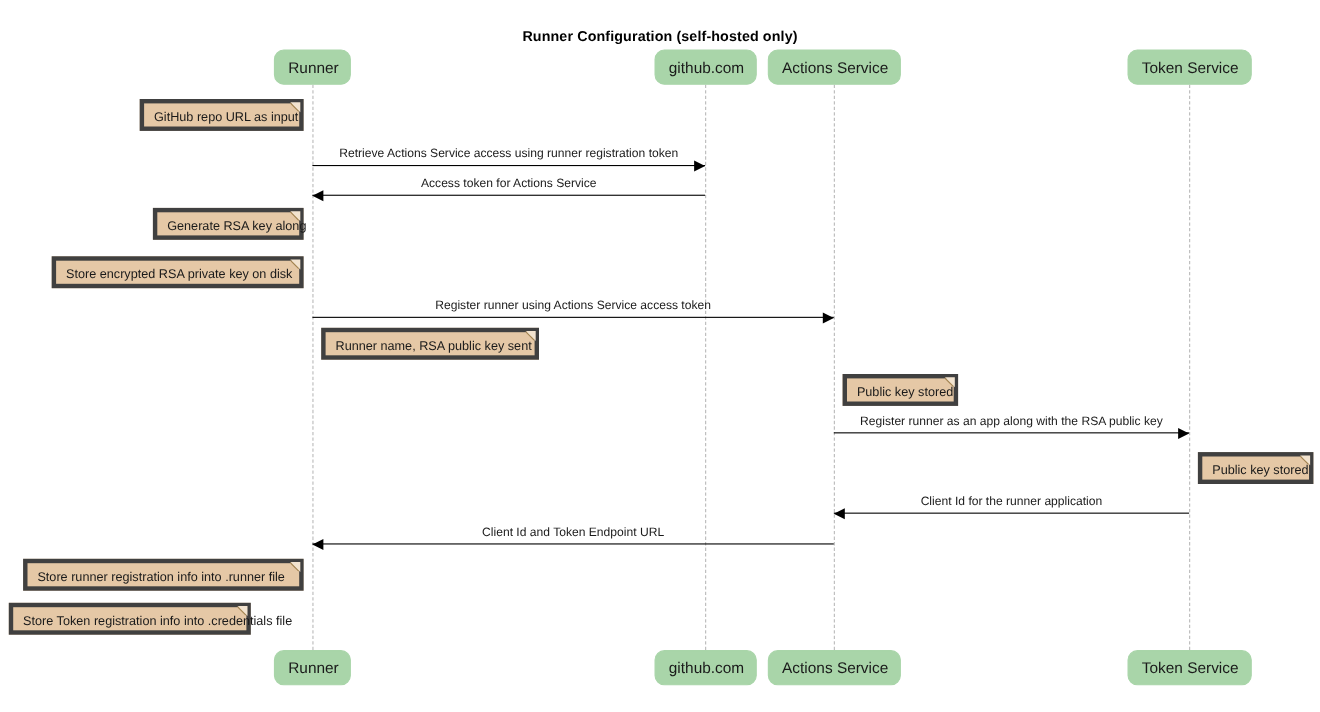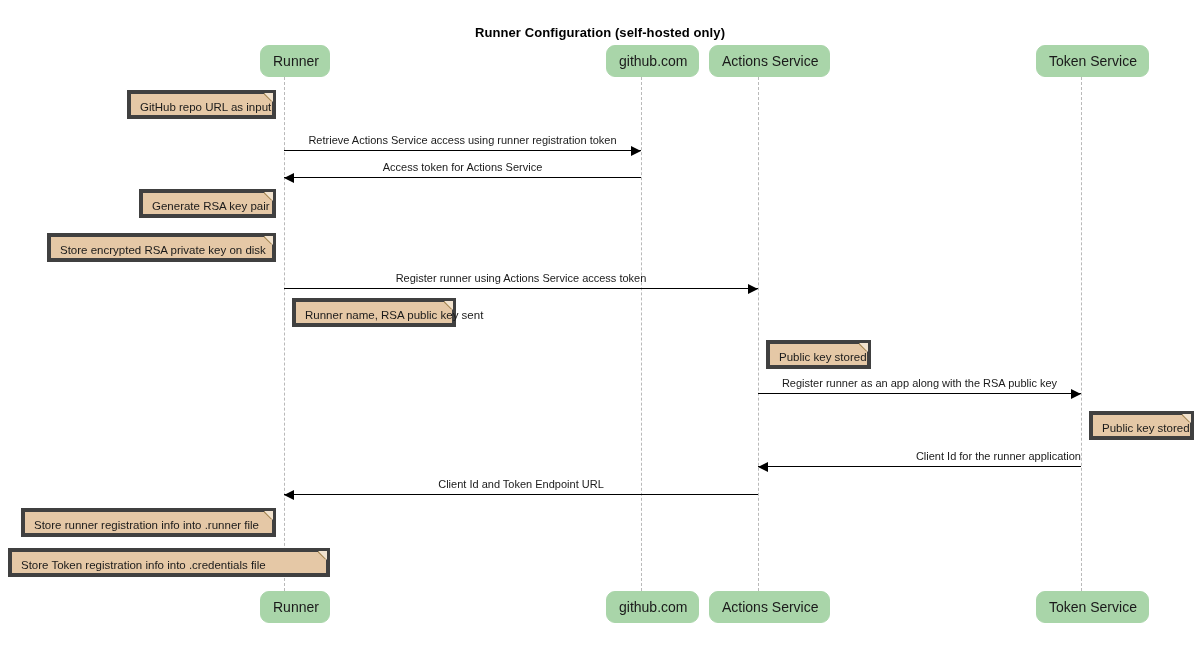--- a/index.html
+++ b/index.html
@@ -41,21 +41,20 @@
     background: #a9d5a9;
     border: 1px solid #a9d5a9;
     border-radius: 9px;
     height: 32px;
     line-height: 30px;
     text-align: center;
     font-size: 14px;
     color: #1a1a1a;
     white-space: nowrap;
     padding: 0 12px;
-    margin-left: 11px;
   }
   .note {
     position: absolute;
     box-sizing: border-box;
     background: #e5c8a6;
     border: 4px solid #404040;
     height: 29px;
     line-height: 27px;
     font-size: 11.5px;
     color: #1a1a1a;
@@ -152,29 +151,29 @@
       <div class="arrowhead left" style="top: 173px; left: 284px;"></div>
       <div class="msg-label" style="left: 284px; width: 357px; top: 161px;">Access token for Actions Service</div>
       <div class="msg" style="left: 284px; top: 288px; width: 474px;"></div>
       <div class="arrowhead right" style="top: 284px; left: 748px;"></div>
       <div class="msg-label" style="left: 284px; width: 474px; top: 272px;">Register runner using Actions Service access token</div>
       <div class="msg" style="left: 758px; top: 393px; width: 323px;"></div>
       <div class="arrowhead right" style="top: 389px; left: 1071px;"></div>
       <div class="msg-label" style="left: 758px; width: 323px; top: 377px;">Register runner as an app along with the RSA public key</div>
       <div class="msg" style="left: 758px; top: 466px; width: 323px;"></div>
       <div class="arrowhead left" style="top: 462px; left: 758px;"></div>
-      <div class="msg-label" style="left: 758px; width: 323px; top: 450px; text-align: right;">Client Id for the runner application</div>
+      <div class="msg-label" style="left: 758px; width: 323px; top: 450px;">Client Id for the runner application</div>
       <div class="msg" style="left: 284px; top: 494px; width: 474px;"></div>
       <div class="arrowhead left" style="top: 490px; left: 284px;"></div>
       <div class="msg-label" style="left: 284px; width: 474px; top: 478px;">Client Id and Token Endpoint URL</div>
     </div>
   <div id="notes">
       <div class="note" style="left: 127px; top: 90px; width: 149px;"><span>GitHub repo URL as input</span><span class="fold"></span><span class="fold-edge"></span></div>
-      <div class="note" style="left: 139px; top: 189px; width: 137px;"><span>Generate RSA key pair</span><span class="fold"></span><span class="fold-edge"></span></div>
+      <div class="note" style="left: 139px; top: 189px; width: 137px;"><span>Generate RSA key along</span><span class="fold"></span><span class="fold-edge"></span></div>
       <div class="note" style="left: 47px; top: 233px; width: 229px;"><span>Store encrypted RSA private key on disk</span><span class="fold"></span><span class="fold-edge"></span></div>
-      <div class="note" style="left: 292px; top: 298px; width: 164px;"><span>Runner name, RSA public key sent</span><span class="fold"></span><span class="fold-edge"></span></div>
+      <div class="note" style="left: 292px; top: 298px; width: 198px;"><span>Runner name, RSA public key sent</span><span class="fold"></span><span class="fold-edge"></span></div>
       <div class="note" style="left: 766px; top: 340px; width: 105px;"><span>Public key stored</span><span class="fold"></span><span class="fold-edge"></span></div>
       <div class="note" style="left: 1089px; top: 411px; width: 105px;"><span>Public key stored</span><span class="fold"></span><span class="fold-edge"></span></div>
       <div class="note" style="left: 21px; top: 508px; width: 255px;"><span>Store runner registration info into .runner file</span><span class="fold"></span><span class="fold-edge"></span></div>
-      <div class="note" style="left: 8px; top: 548px; width: 322px;"><span>Store Token registration info into .credentials file</span><span class="fold"></span><span class="fold-edge"></span></div>
+      <div class="note" style="left: 8px; top: 548px; width: 220px;"><span>Store Token registration info into .credentials file</span><span class="fold"></span><span class="fold-edge"></span></div>
     </div>
 
 </div>
 
 </body></html>

